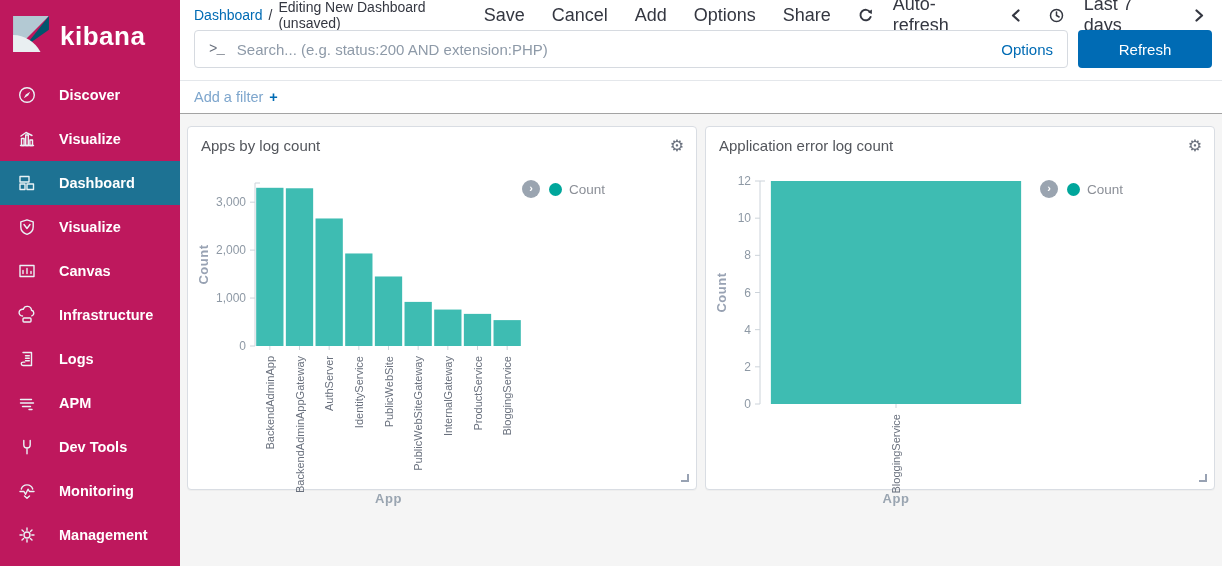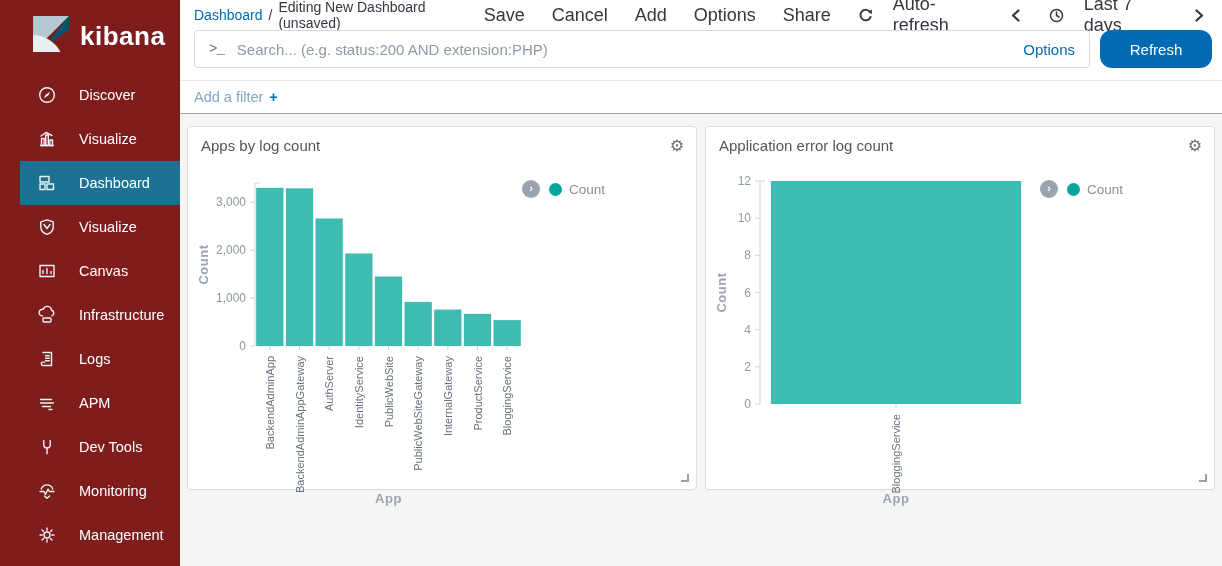--- a/index.html
+++ b/index.html
@@ -1,46 +1,46 @@
 <!DOCTYPE html>
 <html><head>
 <meta charset="utf-8">
 <style>
   * { box-sizing: border-box; margin: 0; padding: 0; }
   html,body { width:1222px; height:566px; overflow:hidden; }
   body { font-family:"Liberation Sans","DejaVu Sans",sans-serif; display:flex; background:#fff; }
 
   
-  .sidebar { width:180px; flex:none; background:#7f1d1d; color:#fff; display:flex; flex-direction:column;padding-left:20px; }
+  .sidebar { width:180px; flex:none; background:#be185d; color:#fff; display:flex; flex-direction:column; }
   .brand { display:flex; align-items:center; gap:10px; padding:15px 0 12px 12px; }
   .brand-name { font-size:26px; font-weight:600; color:#fff; letter-spacing:.5px; }
   .nav { margin-top:4px; }
   .side-item { display:flex; align-items:center; height:44px; padding-left:17px; cursor:pointer; }
   .side-item.active { background:#1d7293; }
   .side-icon { width:20px; height:20px; flex:none; display:flex; align-items:center; justify-content:center; }
   .side-icon svg { width:20px; height:20px; stroke:#eaf3f6; fill:none; stroke-width:1.4; stroke-linecap:round; stroke-linejoin:round; }
-  .side-label { margin-left:22px; font-size:14.5px; font-weight:400; color:#fff; }
+  .side-label { margin-left:22px; font-size:14.5px; font-weight:700; color:#fff; }
 
   
   .main { flex:1; min-width:0; display:flex; flex-direction:column; }
   .topbar { height:28px; flex:none; display:flex; align-items:center; padding:2px 16px 0 14px; }
   .breadcrumb { font-size:14px; color:#343741; display:flex; gap:6px; align-items:center; }
   .crumb-link { color:#006bb4; cursor:pointer; }
   .top-menu { margin-left:auto; display:flex; align-items:center; gap:27px; font-size:18px; color:#343741; }
   .top-menu .mitem { cursor:pointer; }
   .menu-group { display:flex; align-items:center; gap:20px; cursor:pointer; }
   .chev-btn { display:flex; align-items:center; cursor:pointer; padding:0 2px; }
 
   .search-row { flex:none; display:flex; align-items:center; gap:10px; padding:2px 10px 12px 14px; }
   .search-box { flex:1; height:38px; background:#fff; border:1px solid #d6dae0; border-radius:4px; display:flex; align-items:center; padding:0 14px; gap:13px; }
   .prompt-icon { color:#69707d; font-size:14px; font-family:"Liberation Mono","DejaVu Sans Mono",monospace; letter-spacing:-1px; }
   .search-input { flex:1; border:none; outline:none; font-size:15px; color:#343741; font-family:inherit; background:transparent; }
   .search-input::placeholder { color:#8e9aa8; opacity:1; }
   .options-link { color:#006bb4; font-size:15px; cursor:pointer; }
-  .refresh-btn { width:112px; height:38px; flex:none; background:#006bb4; border:none; border-radius:12px; color:#fff; font-size:15px; font-family:inherit; cursor:pointer; }
+  .refresh-btn { width:134px; height:38px; flex:none; background:#006bb4; border:none; border-radius:4px; color:#fff; font-size:15px; font-family:inherit; cursor:pointer; }
 
   .filter-bar { flex:none; border-top:1px solid #e4e7eb; border-bottom:1px solid #a3a3a3; padding:8px 14px; display:flex; align-items:center; gap:6px; font-size:14.5px; }
   .add-filter { color:#7ea6cd; cursor:pointer; }
   .plus { color:#006bb4; font-weight:700; cursor:pointer; }
 
   .content { flex:1; background:#f5f5f5; padding:12px 7px 0 7px; display:flex; gap:8px; align-items:flex-start; }
   .panel { flex:1; min-width:0; height:364px; background:#fff; border:1px solid #d9dde3; border-radius:4px; position:relative; display:flex; flex-direction:column; box-shadow:0 1px 1px rgba(0,0,0,.03); }
   .panel-header { flex:none; display:flex; align-items:center; padding:10px 12px 4px 13px; }
   .panel-title { font-size:15px; color:#53565c; }
   .gear-btn { margin-left:auto; color:#69707d; font-size:16px; line-height:1; cursor:pointer; }

